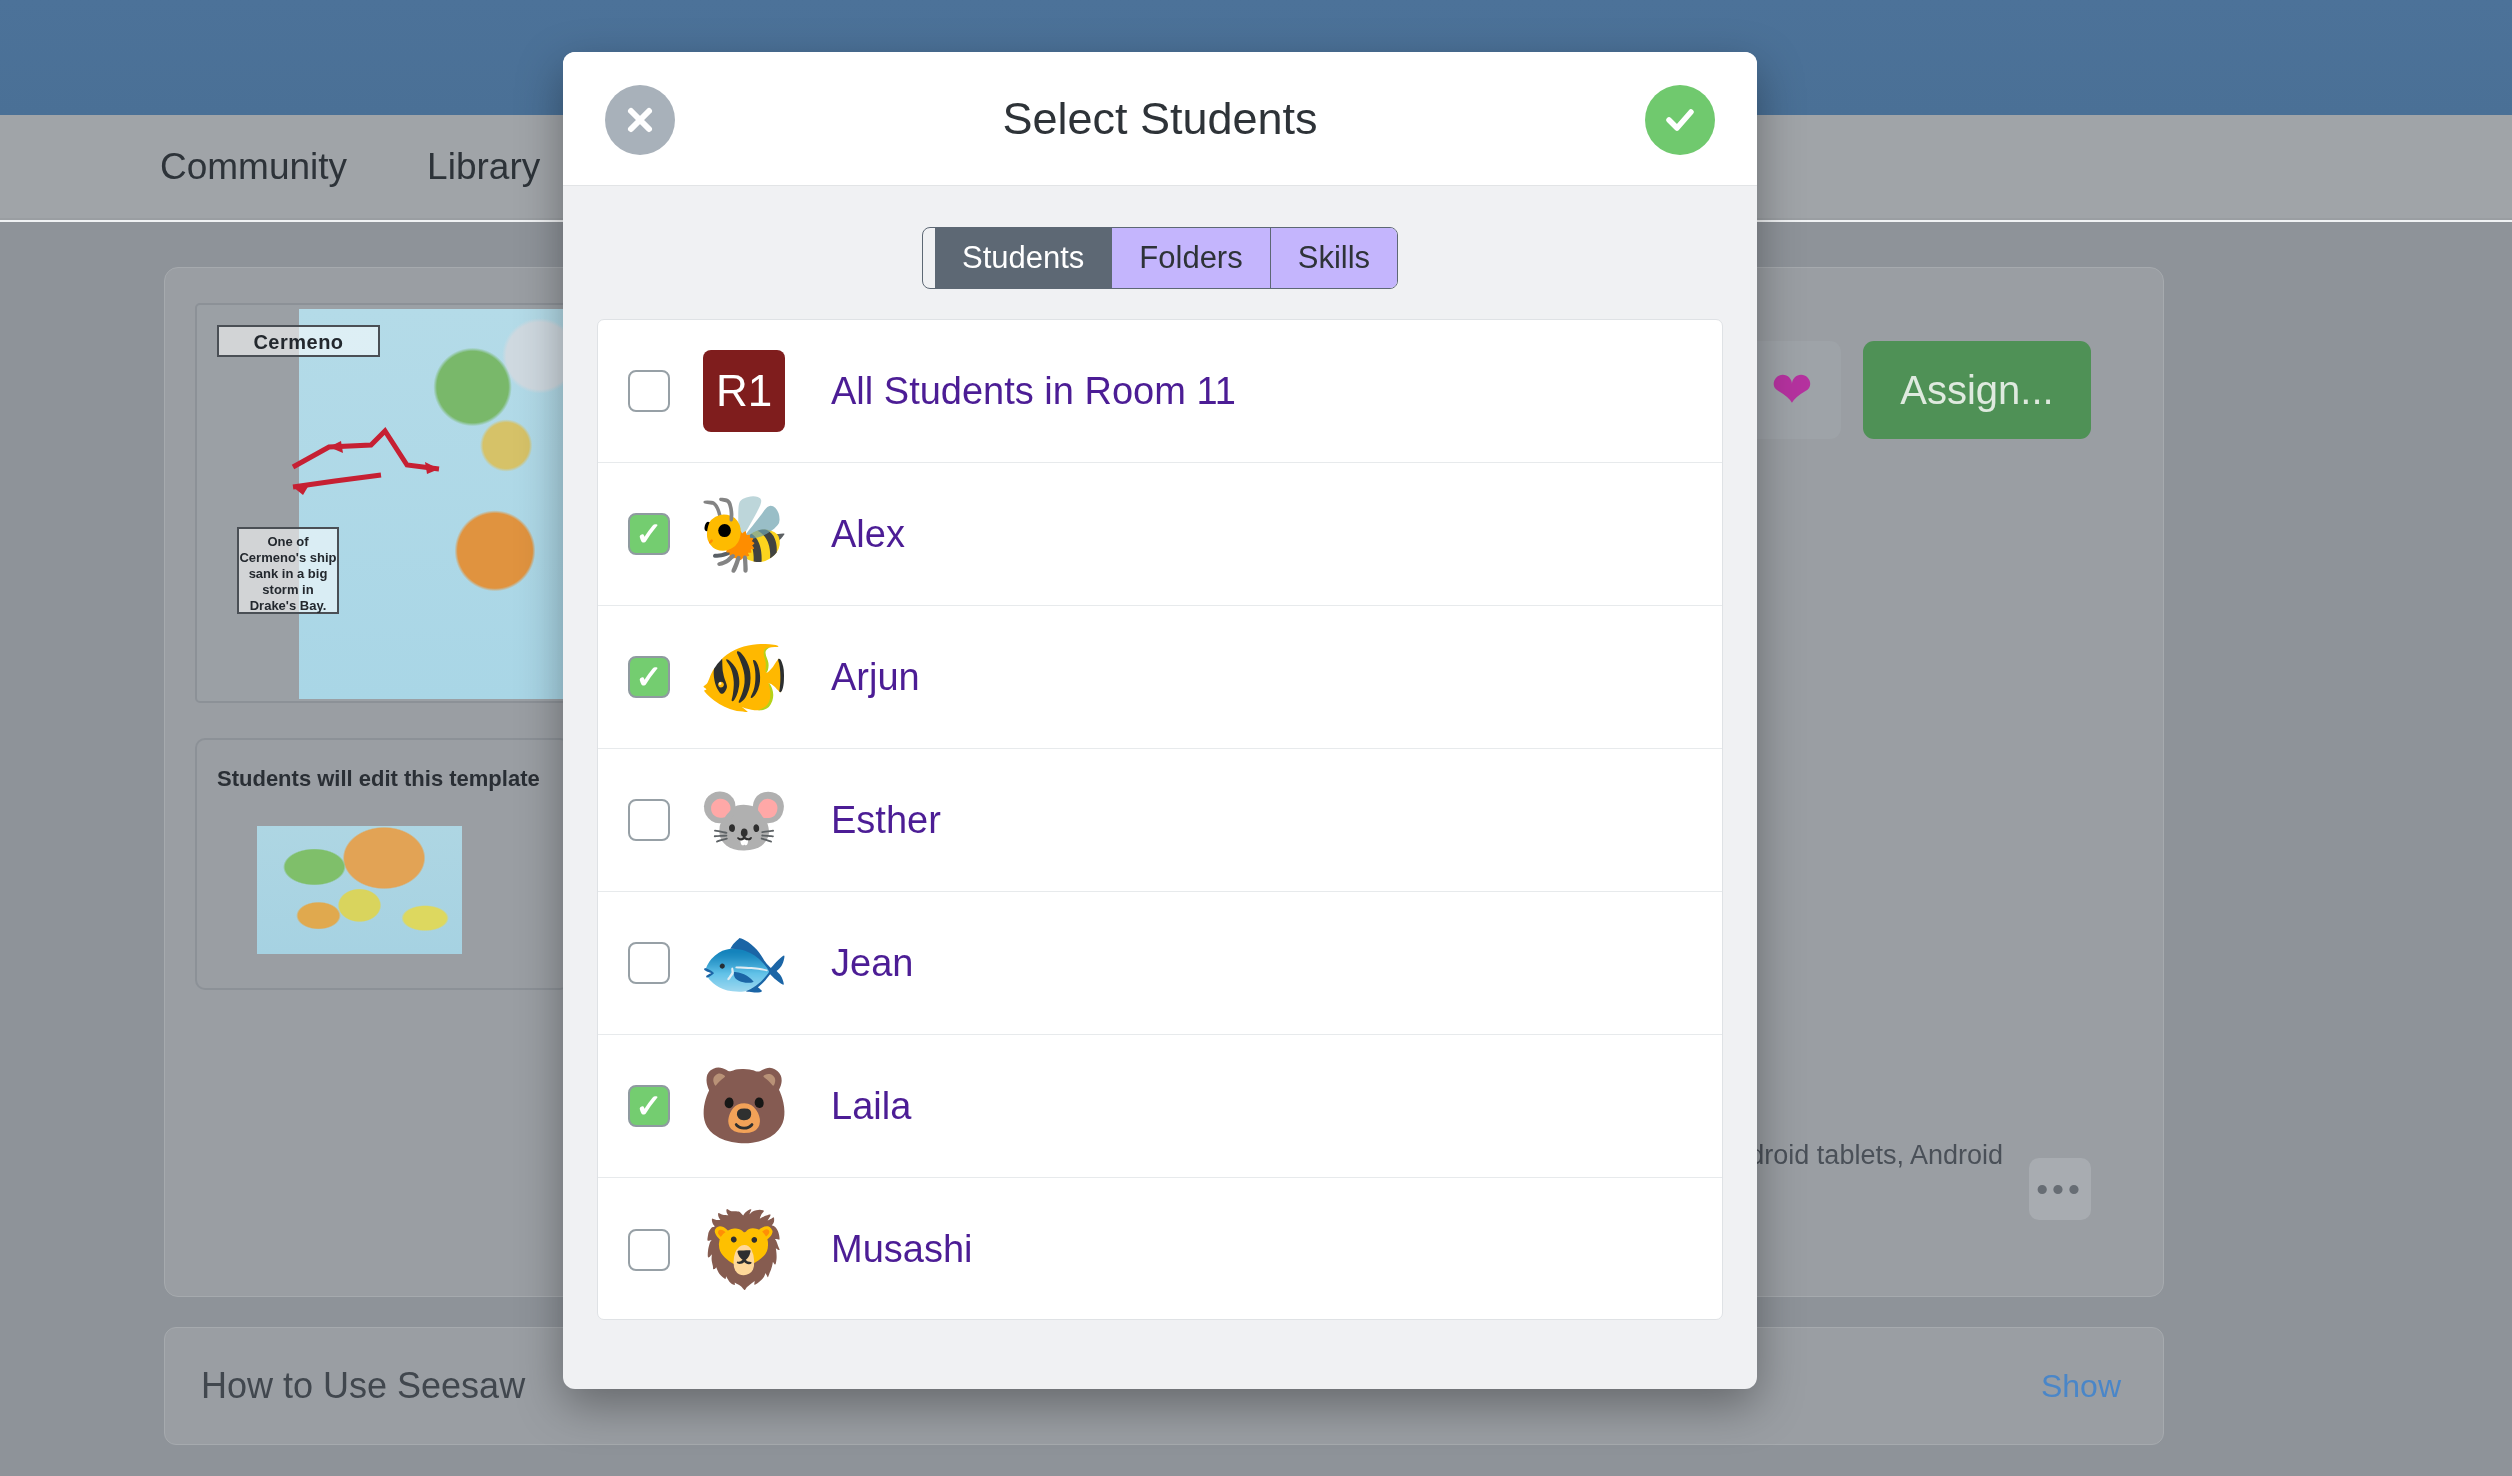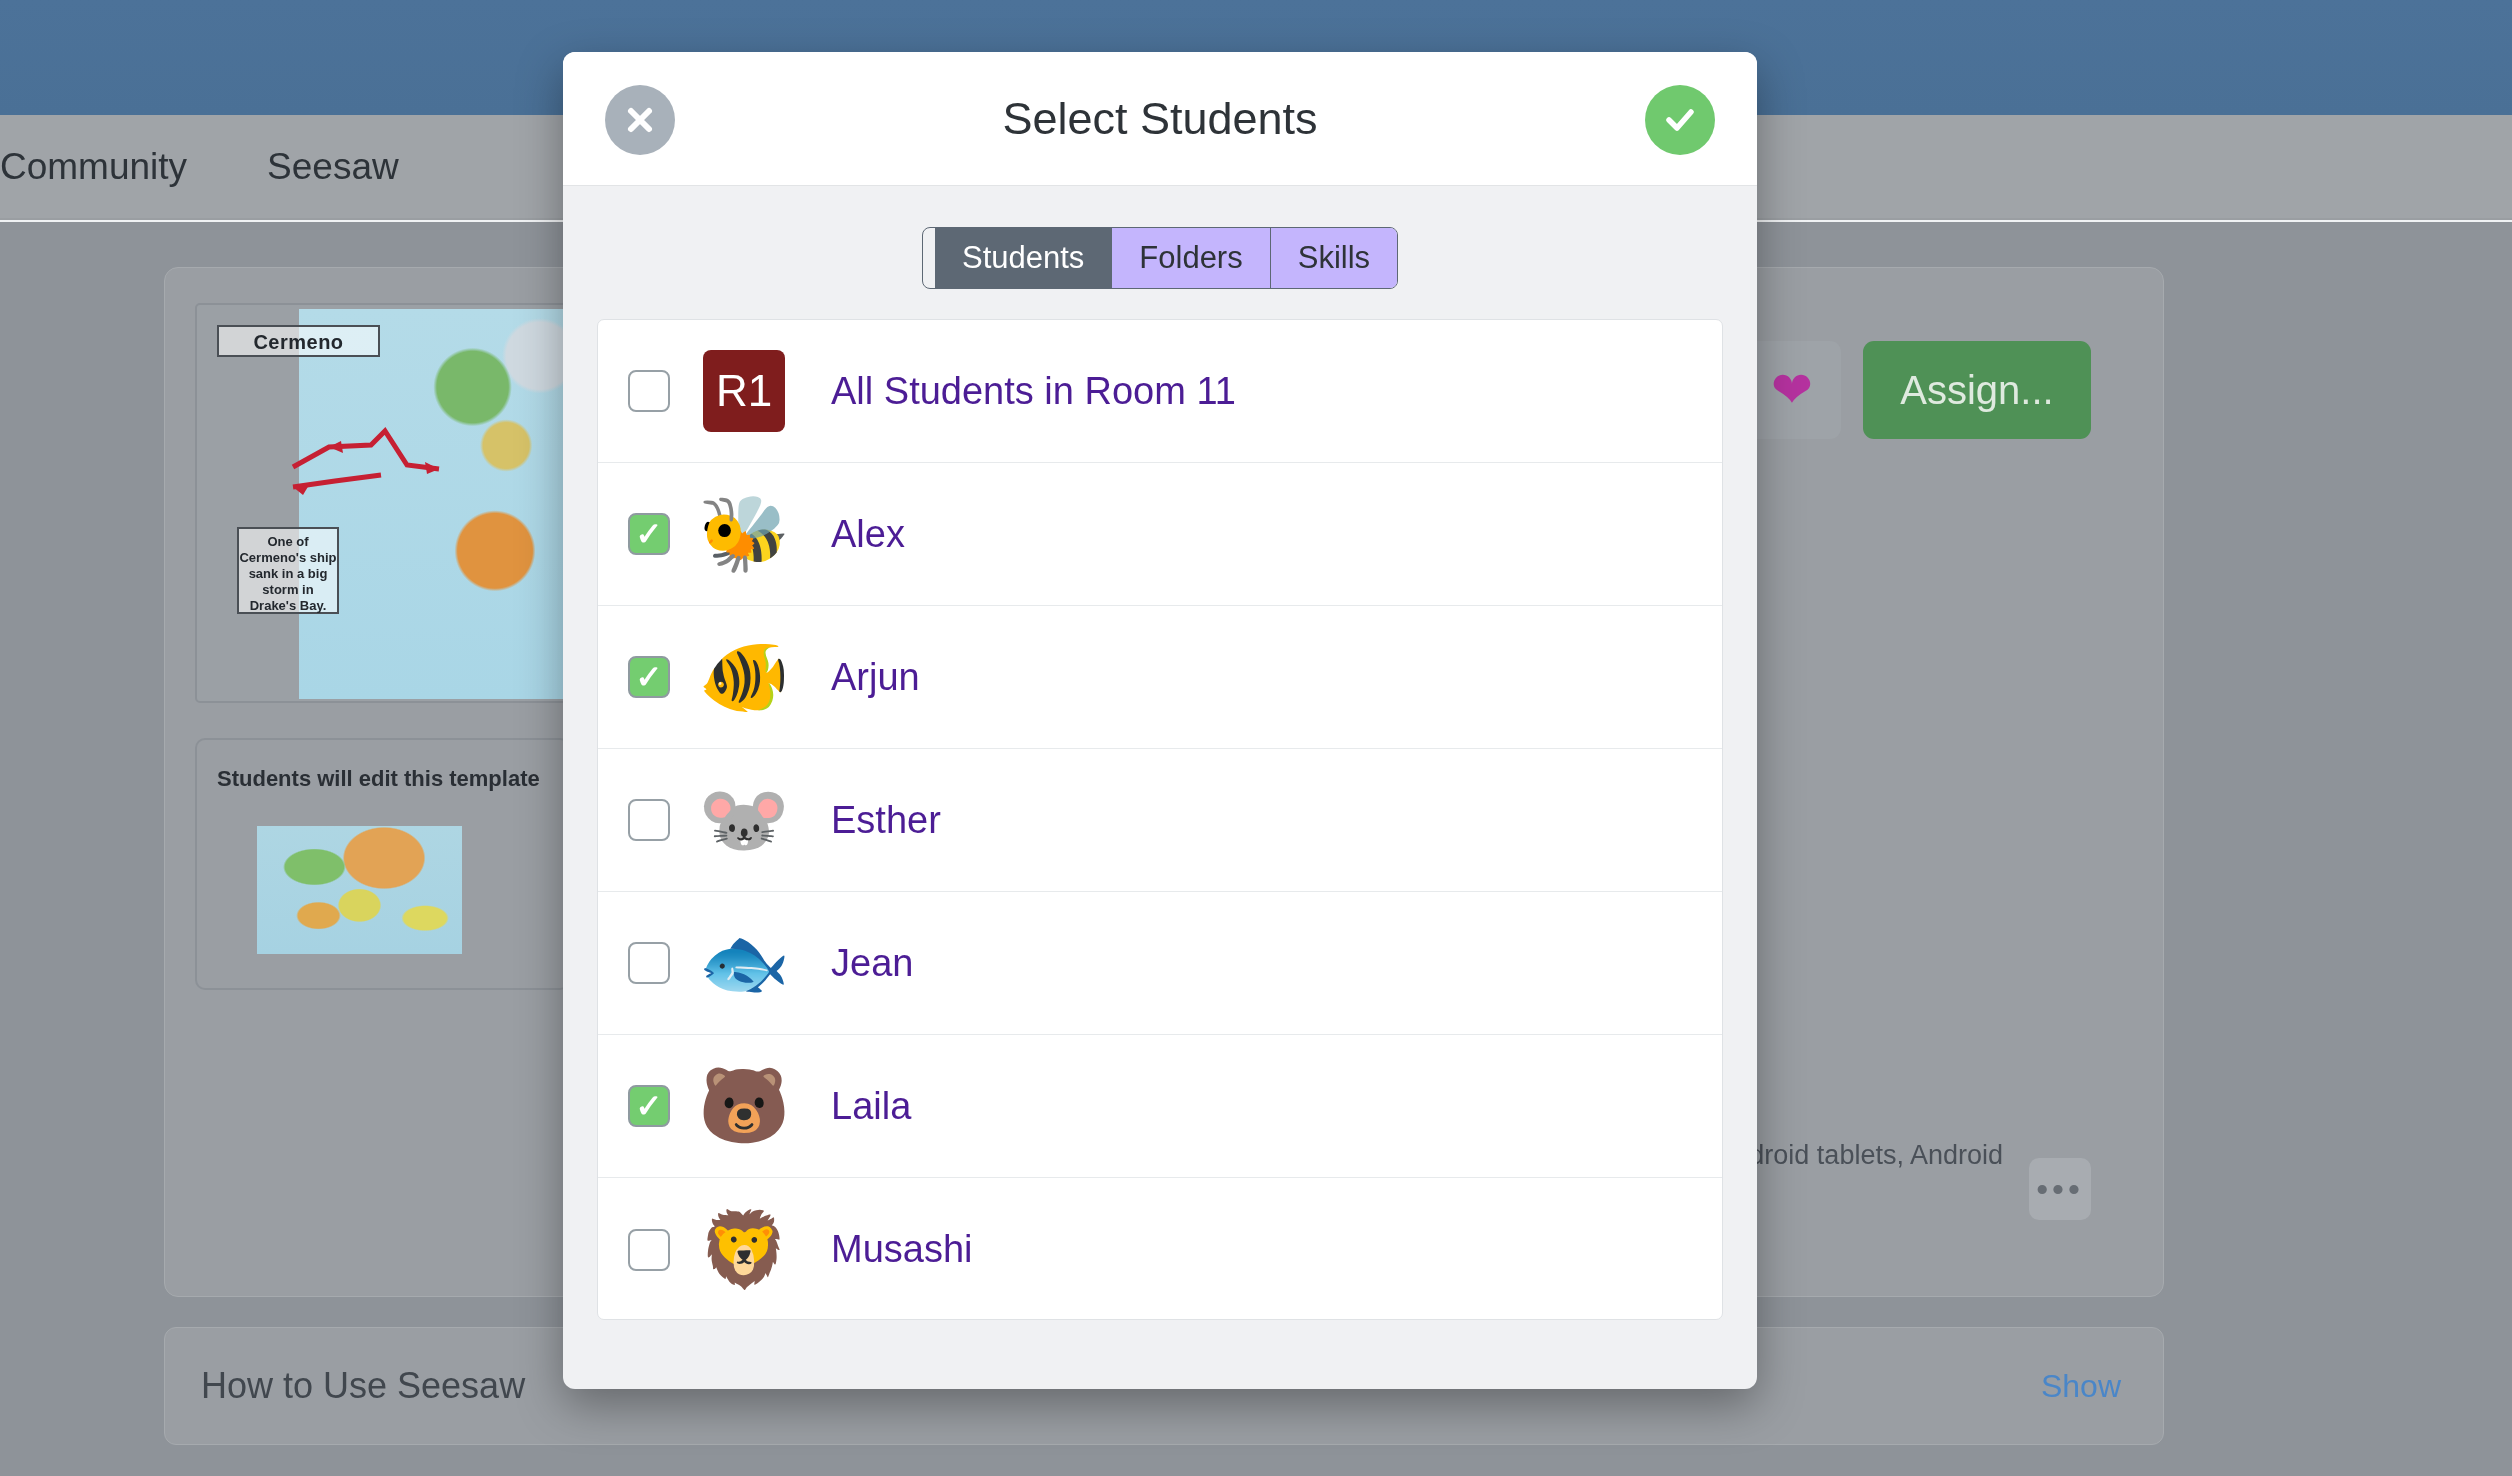--- a/index.html
+++ b/index.html
@@ -38,20 +38,21 @@
   }
 
   #bg-navbar {
     position: absolute;
     left: 0; top: 115px;
     width: 2512px; height: 105px;
     background: #a0a4a8;
     border-bottom: 2px solid #9a9ea2;
     display: flex;
     align-items: center;
+    padding-left: 160px;
     gap: 80px;
   }
   .bg-nav-item {
     font-size: 37px;
     color: #2d3339;
     white-space: nowrap;
   }
 
   #bg-content {
     position: absolute;
@@ -386,21 +387,21 @@
 <body>
 
 <div id="bg-page">
 
   <div id="bg-header">
     <div id="bg-header-title">Activity Library</div>
   </div>
 
   <div id="bg-navbar">
     <div class="bg-nav-item">Community</div>
-    <div class="bg-nav-item">Seesaw</div>
+    <div class="bg-nav-item">Library</div>
   </div>
 
   <div id="bg-content">
 
     <div id="bg-activity-card">
 
       <div id="bg-preview-card">
         <div id="bg-map-img"></div>
         <div class="bg-map-label" id="bg-map-label-1">Cermeno</div>
         <div class="bg-map-label" id="bg-map-label-2">One of Cermeno's ship sank in a big storm in Drake's Bay.</div>

